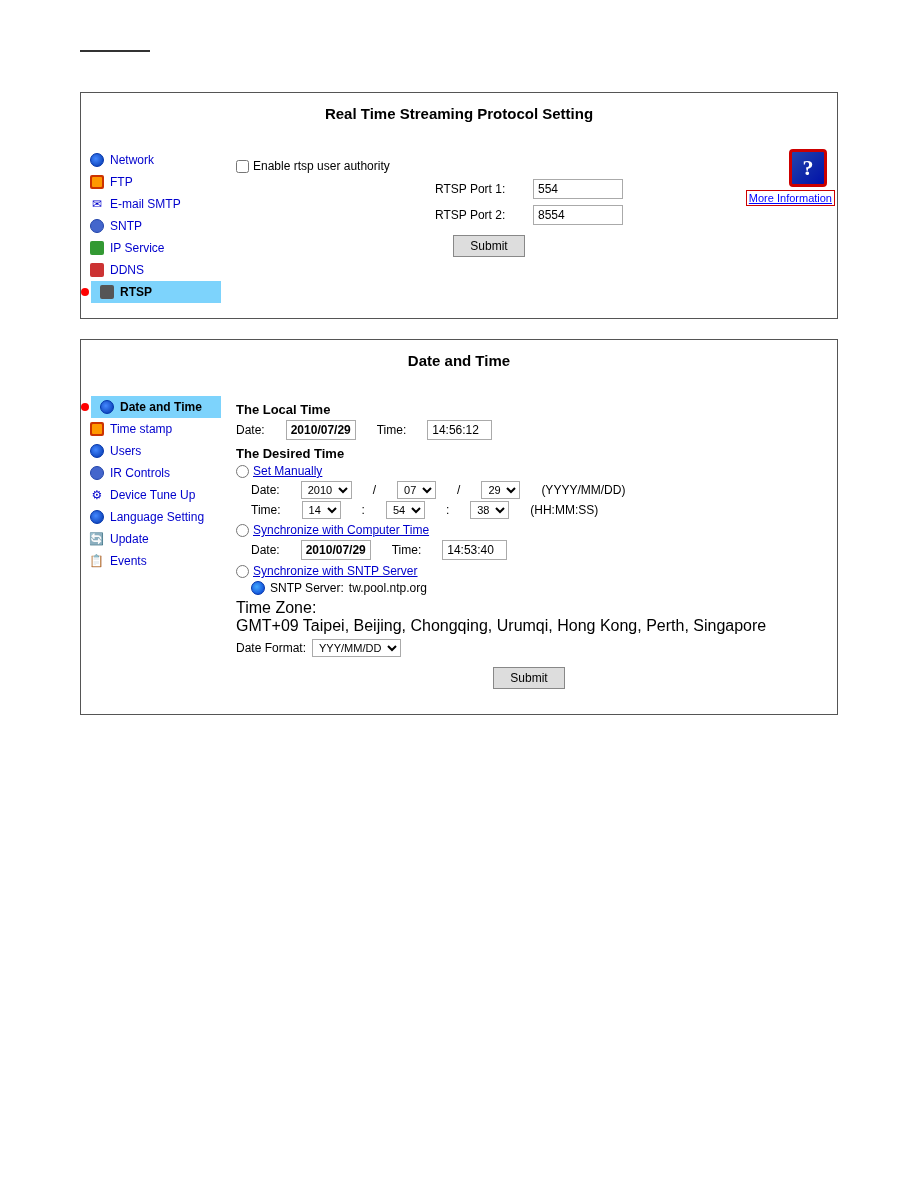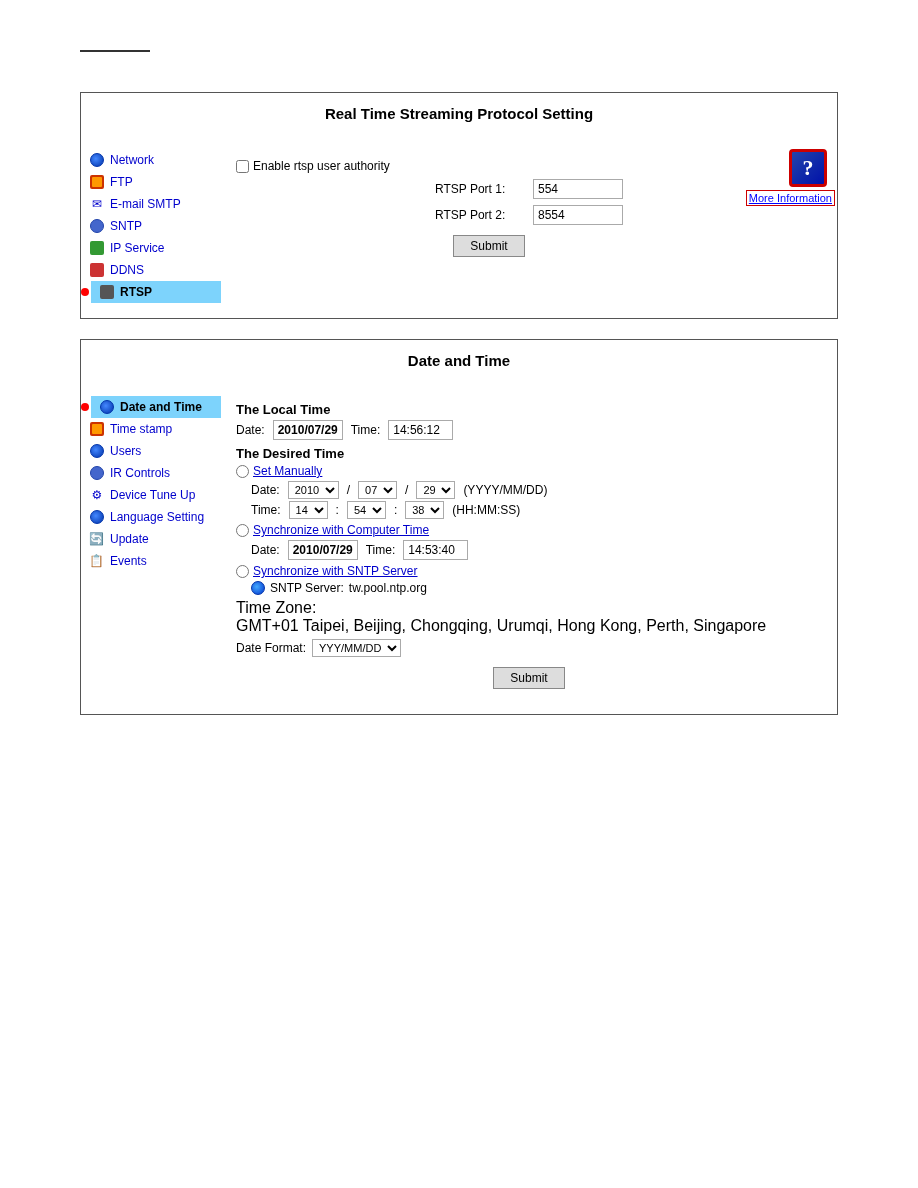--- a/index.html
+++ b/index.html
@@ -216,21 +216,21 @@
     
     .section-title {
       font-weight: bold;
       font-size: 13px;
       margin: 6px 0 3px 0;
     }
 
     .dt-row {
       display: flex;
       align-items: center;
-      gap: 8px;
+      gap: 21px;
       margin: 2px 0;
       font-size: 12px;
     }
 
     .dt-input {
       border: 1px solid #aaa;
       background: #eef;
       padding: 2px 4px;
       font-size: 11px;
       width: 70px;
@@ -504,21 +504,21 @@
       </div>
 
       <div class="sntp-server-row">
         <span class="icon-globe" style="display:inline-block;width:14px;height:14px;border-radius:50%;background:radial-gradient(circle at 40% 40%, #44aaff, #0033cc);border:1px solid #0033aa;"></span>
         <span>SNTP Server:</span>
         <span>tw.pool.ntp.org</span>
       </div>
 
       <div class="timezone-row">
         <span>Time Zone:</span><br>
-        <span>GMT+01 Taipei, Beijing, Chongqing, Urumqi, Hong Kong, Perth, Singapore</span>
+        <span>GMT+09 Taipei, Beijing, Chongqing, Urumqi, Hong Kong, Perth, Singapore</span>
       </div>
 
       <div class="date-format-row">
         <span>Date Format:</span>
         <select class="dt-select">
           <option>YYY/MM/DD</option>
         </select>
       </div>
 
       <div class="submit-row">

